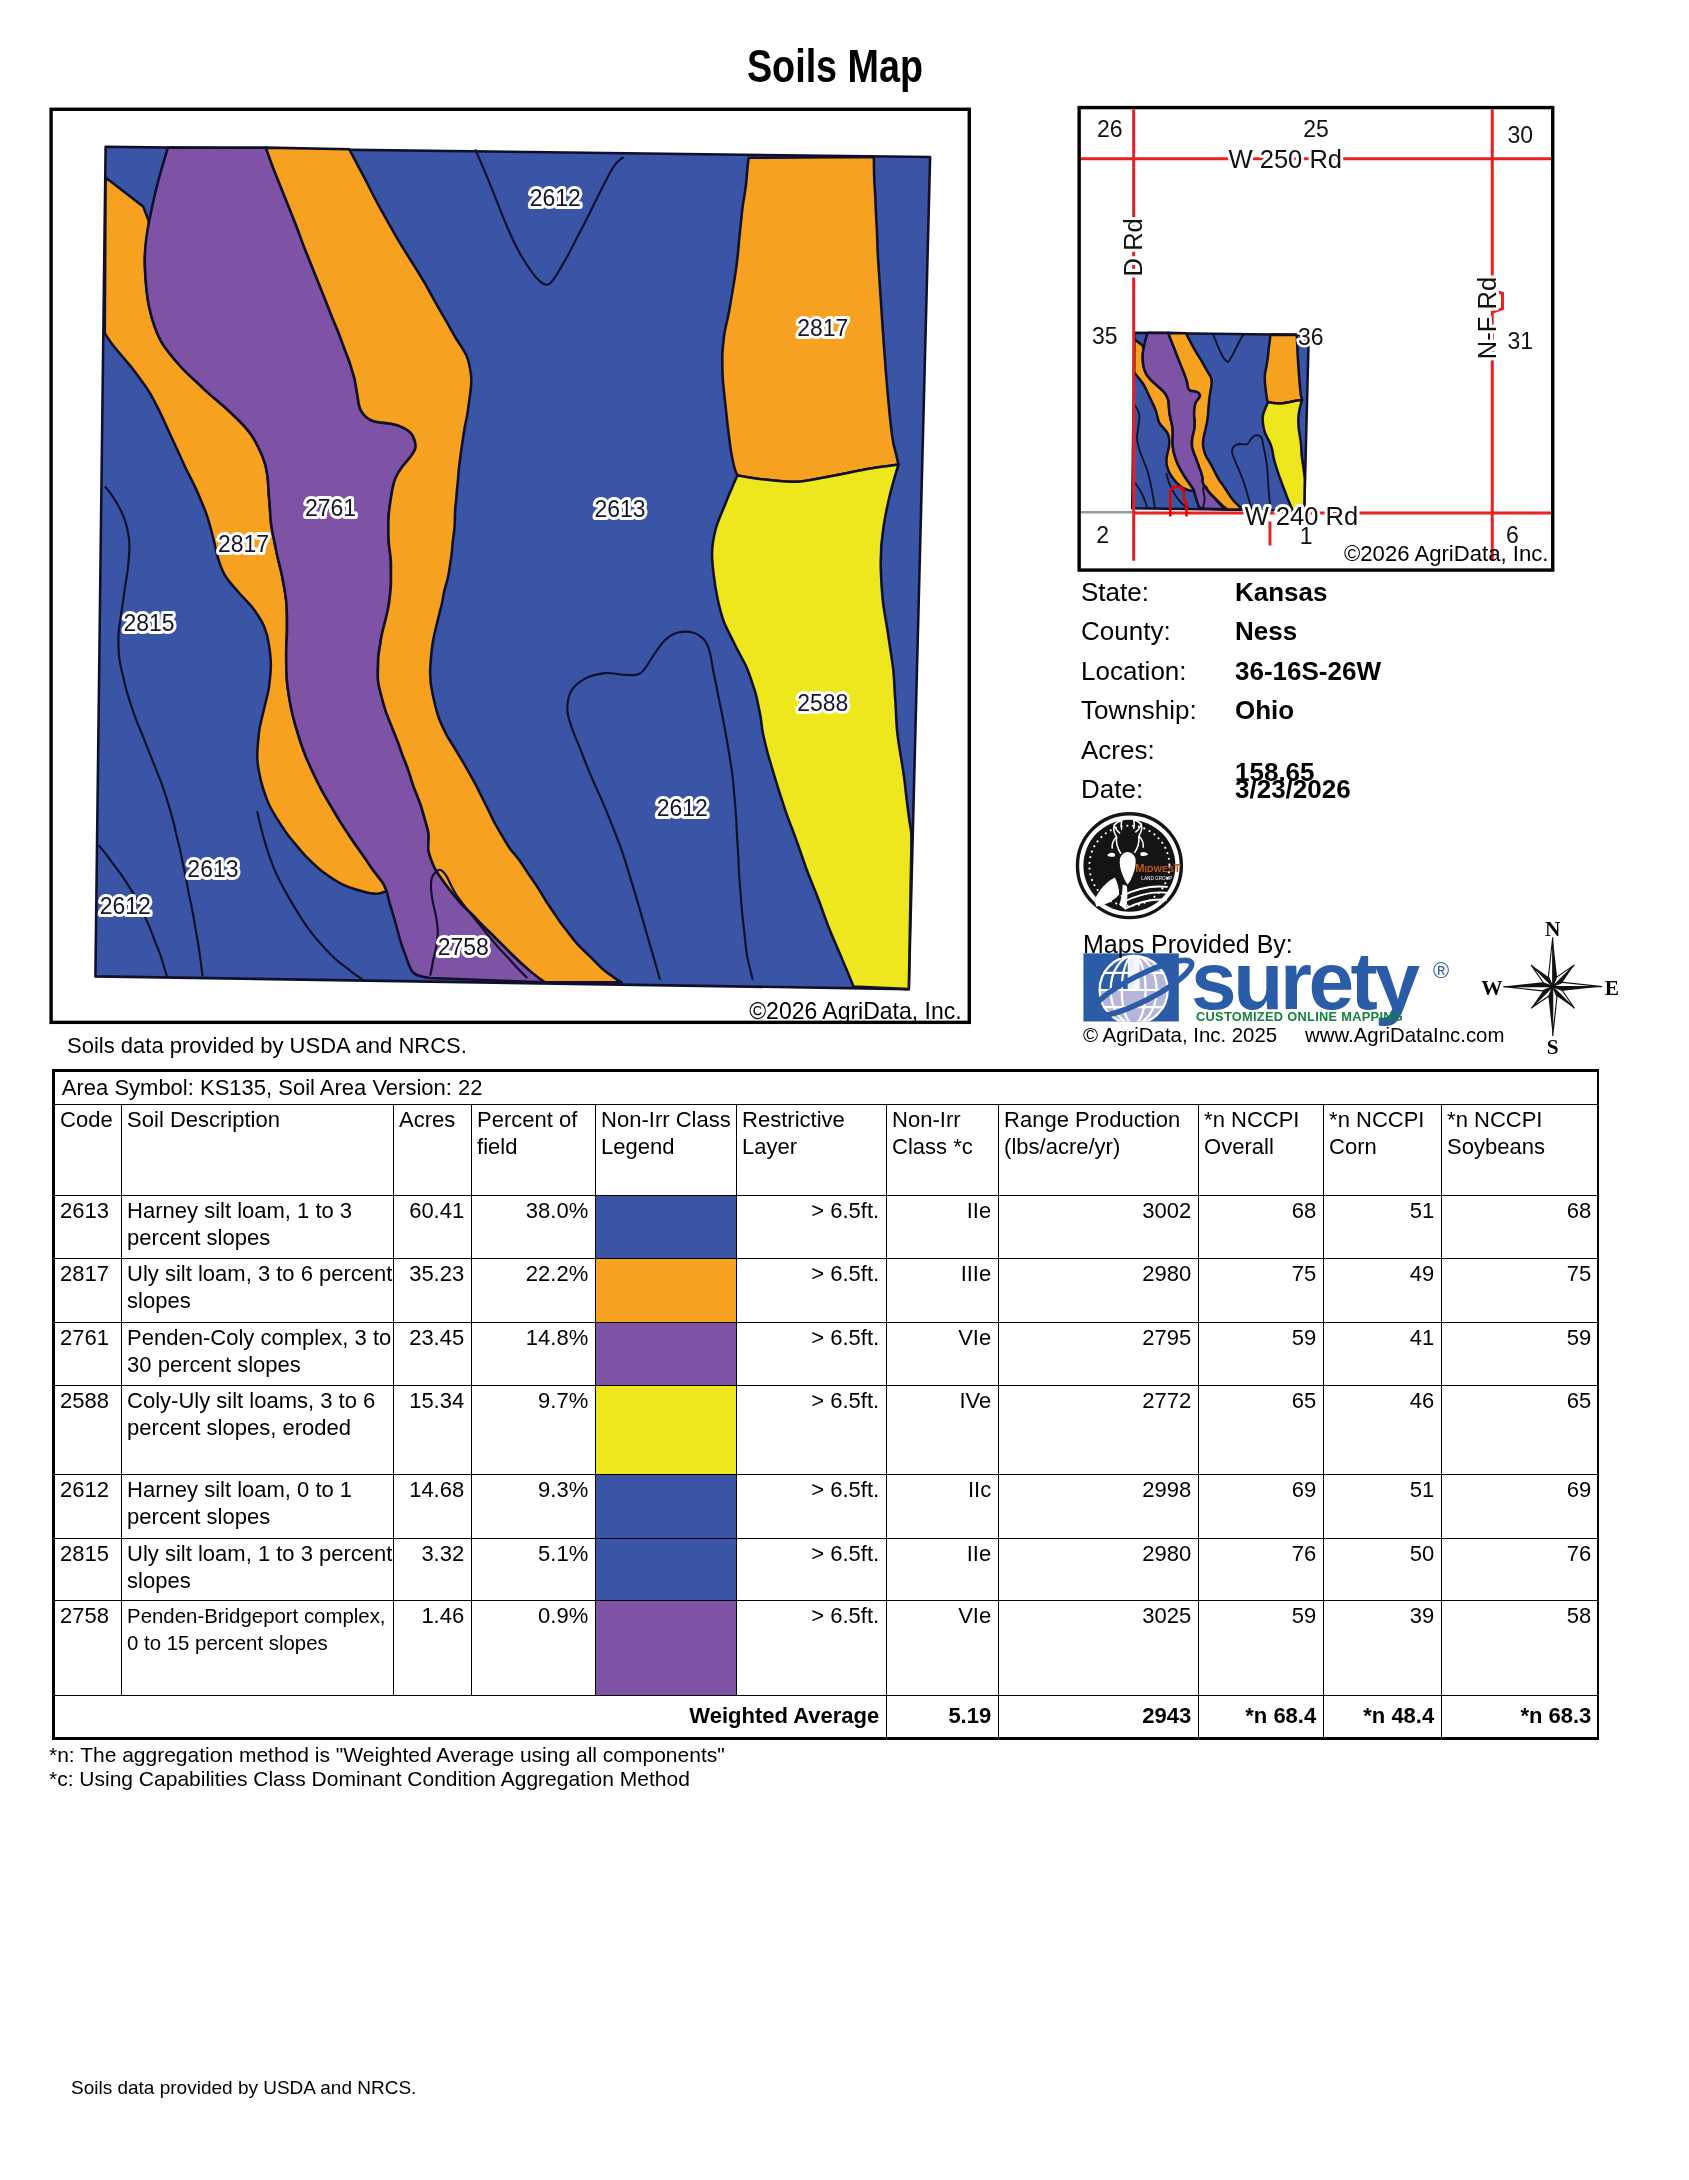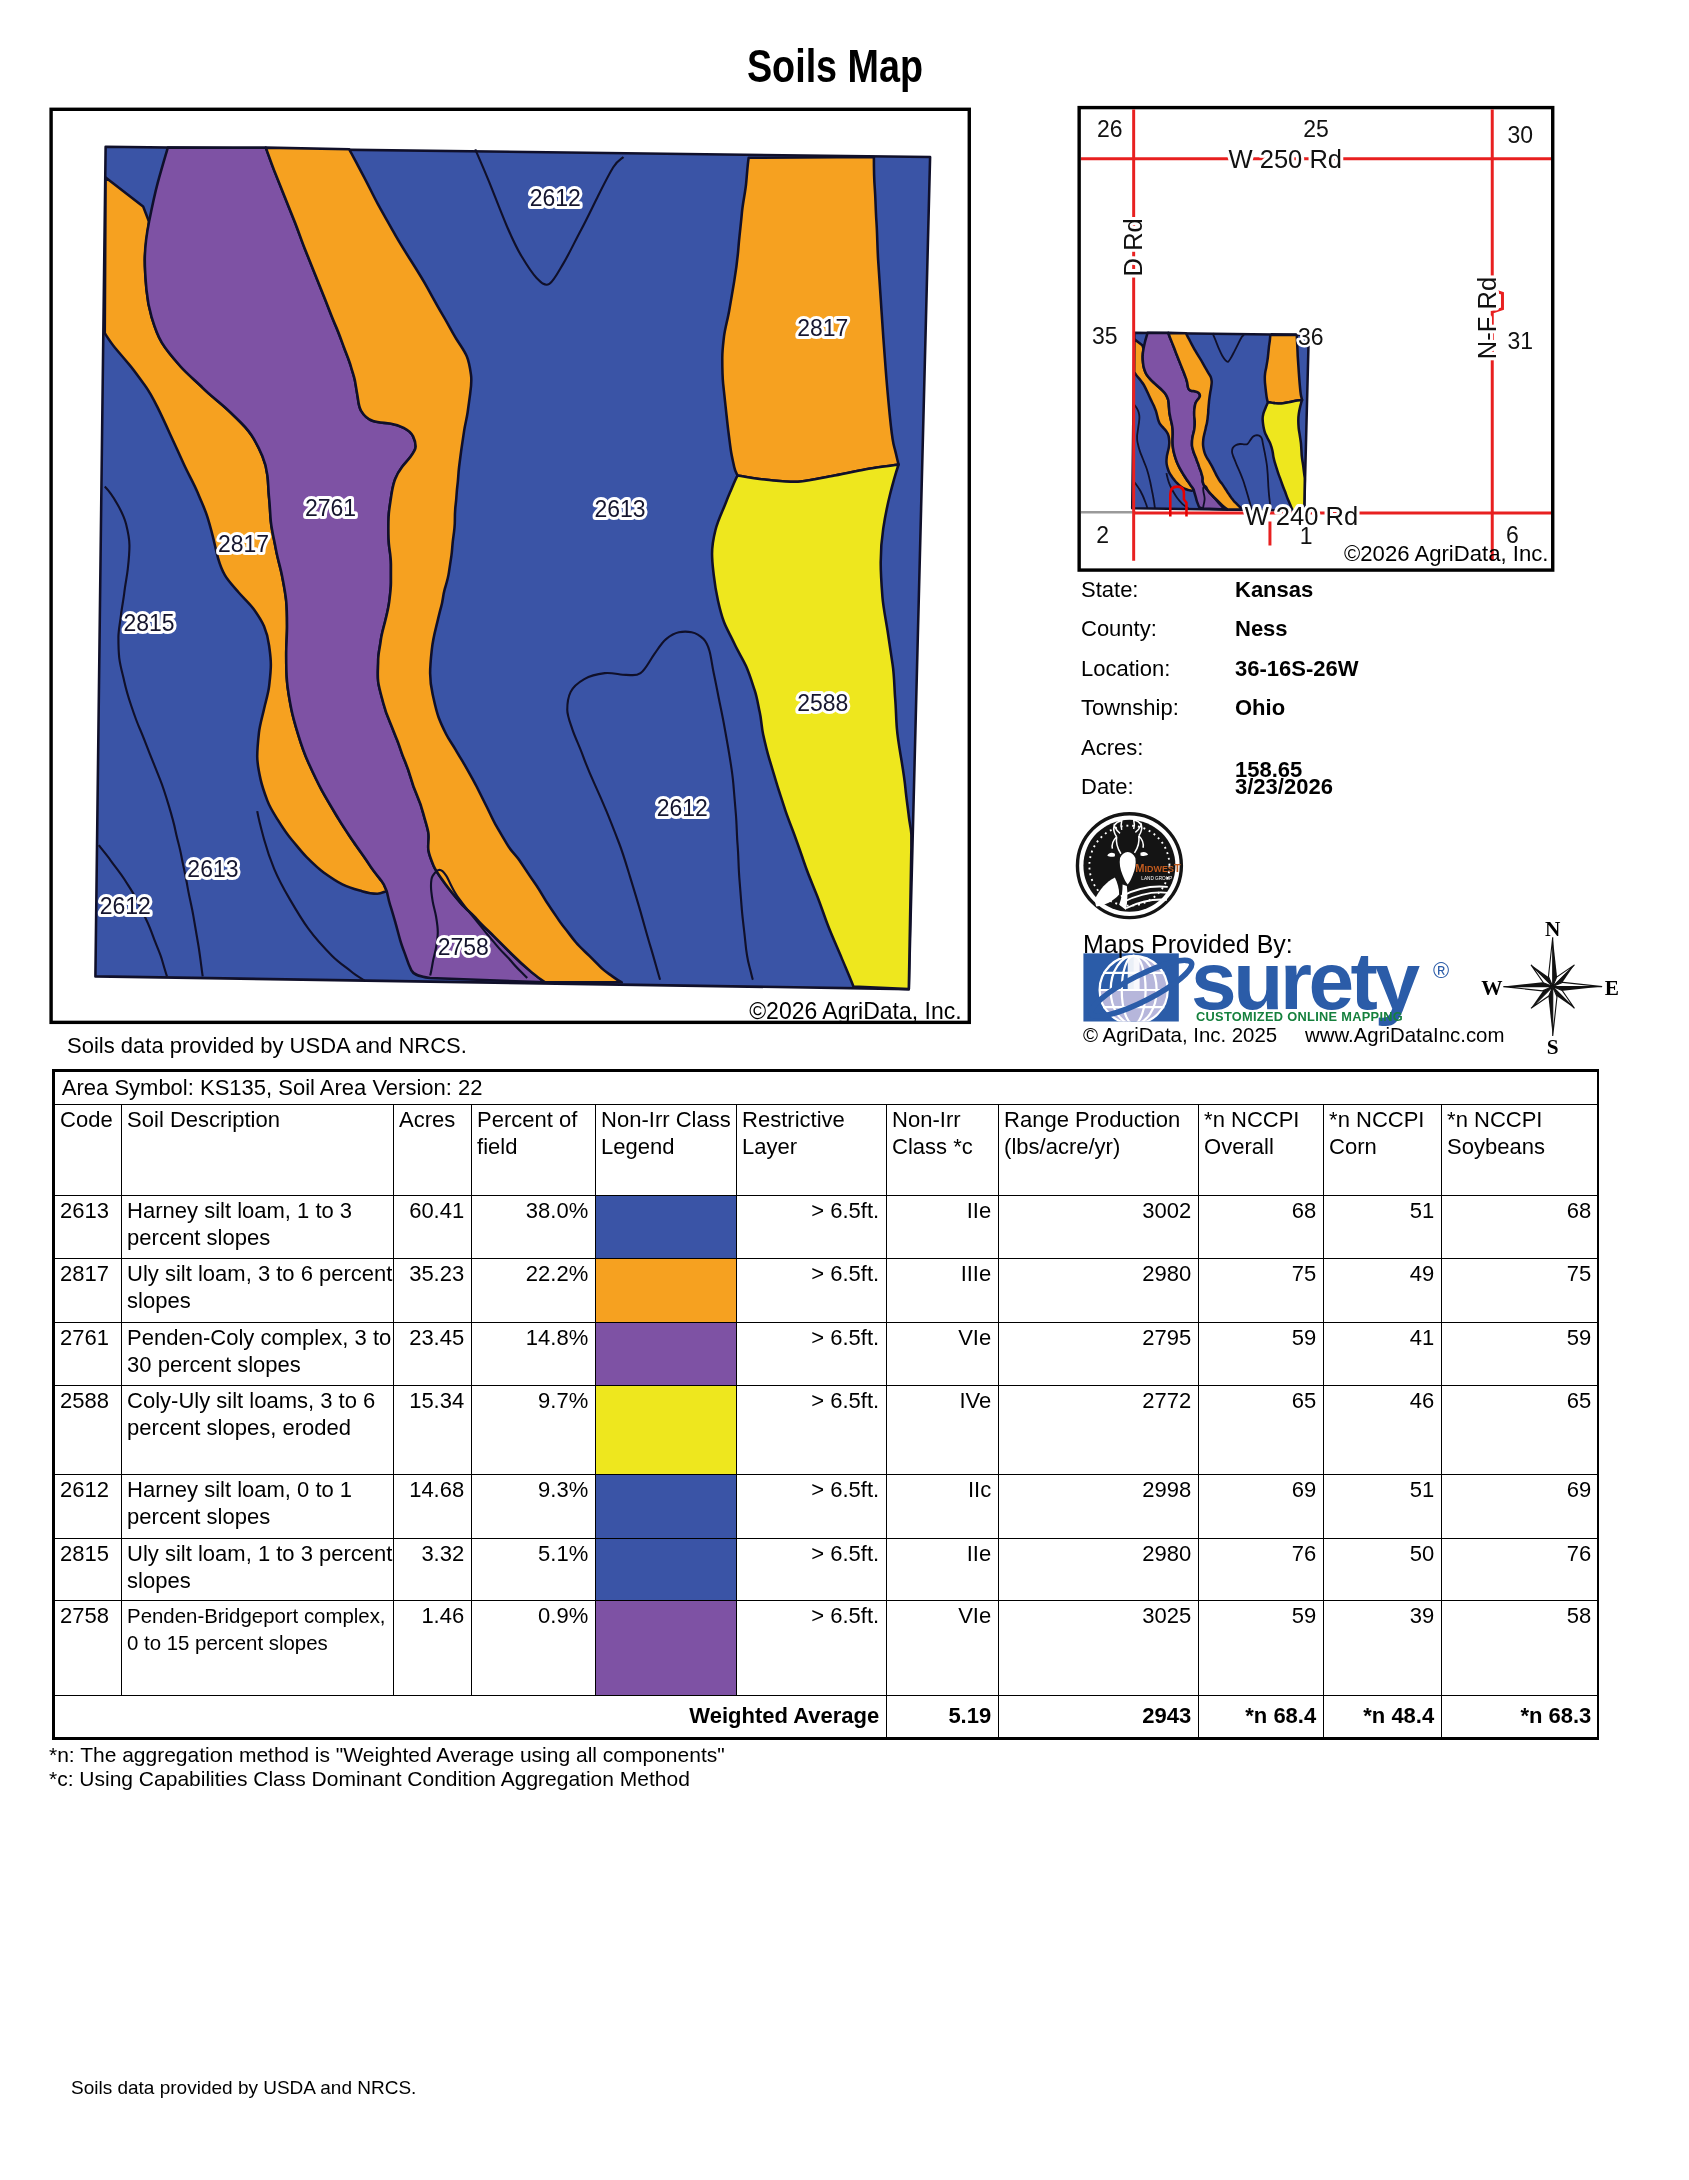--- a/index.html
+++ b/index.html
@@ -9,21 +9,21 @@
 .rg{stroke:#10102a;stroke-width:3;stroke-linejoin:round;}
 .ln{stroke:#10102a;stroke-width:2.5;stroke-linejoin:round;}
 .rgm{stroke:#10102a;stroke-width:14;stroke-linejoin:round;}
 .lnm{stroke:#10102a;stroke-width:10;stroke-linejoin:round;}
 .mlabel{font-size:27px;fill:#15152e;stroke:#fff;stroke-width:7px;paint-order:stroke;stroke-linejoin:round;}
 .ilabel{font-size:27px;fill:#111;stroke:#fff;stroke-width:6px;paint-order:stroke;stroke-linejoin:round;}
 .rdlabel{font-size:30px;fill:#111;stroke:#fff;stroke-width:7px;paint-order:stroke;stroke-linejoin:round;}
 table{border-collapse:collapse;table-layout:fixed;}
 td{border:1.7px solid #000;vertical-align:top;font-size:22px;line-height:26.4px;padding:2.6px 5.1px;overflow:hidden;white-space:nowrap;}
 td.num{text-align:right;padding-right:6.8px;}
-.inf{font-size:22px;}
+.inf{font-size:26px;}
 </style>
 </head>
 <body>
 
 <div class="abs" style="left:0;top:39px;width:1670px;text-align:center;font-size:46px;font-weight:bold;transform:scaleX(0.82);transform-origin:835px 0;">Soils Map</div>
 
 <svg class="abs" style="left:0;top:0;" width="1689" height="2181" viewBox="0 0 1983 2560">
 
 <rect x="60" y="128" width="1078" height="1072" fill="#fff" stroke="#000" stroke-width="4"></rect>
 

